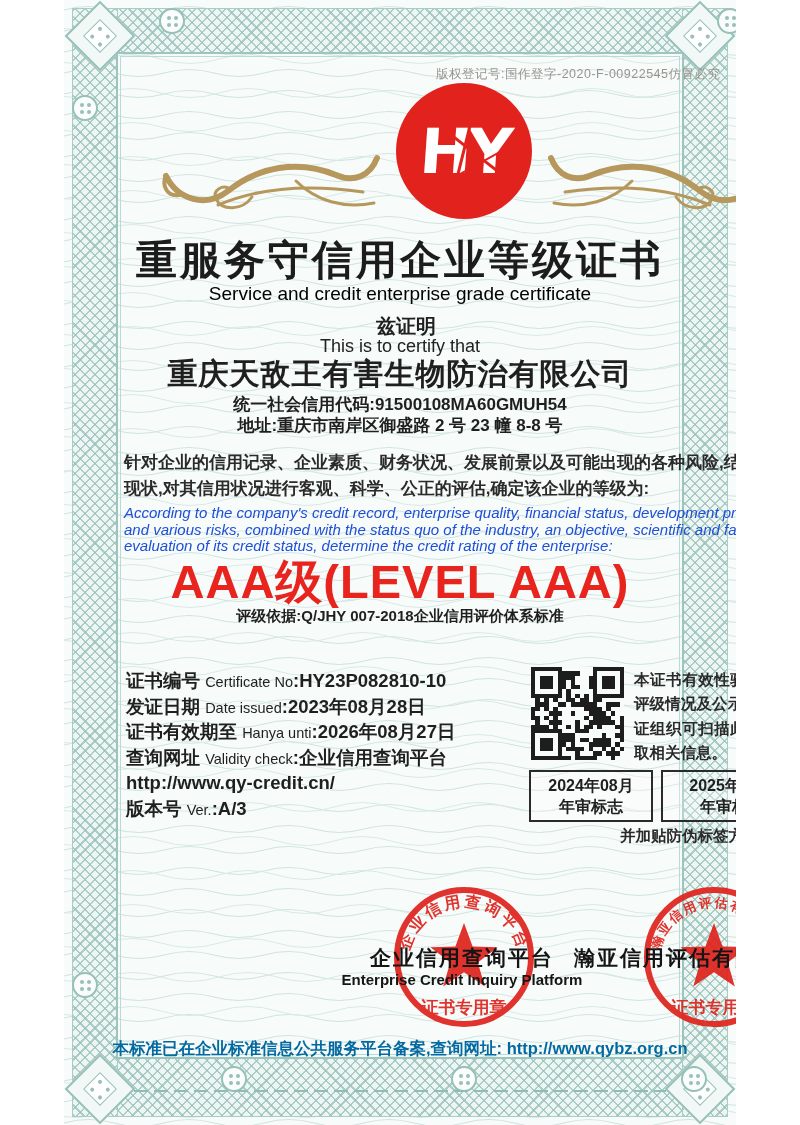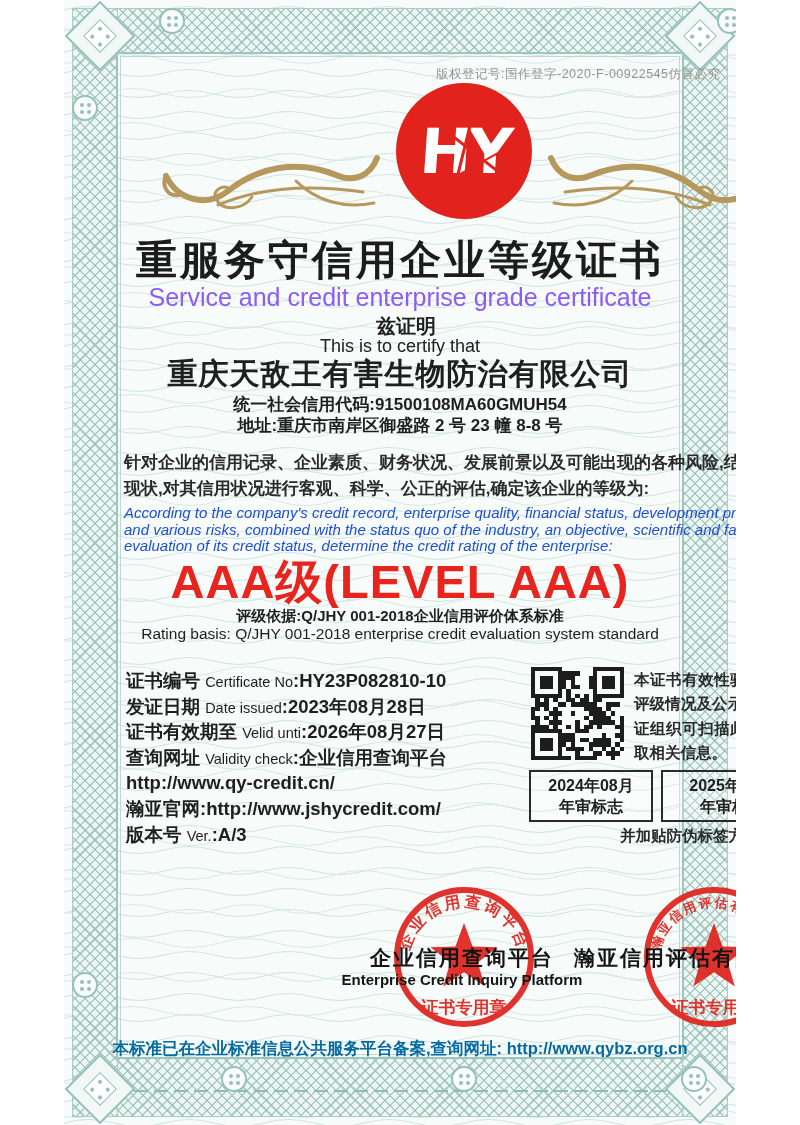--- a/index.html
+++ b/index.html
@@ -44,21 +44,21 @@
   .crack{position:absolute;background:#e2231d;}
   .crack.c1{width:120px;height:3px;transform:rotate(38deg);left:10px;top:62px;}
   .crack.c2{width:110px;height:2px;transform:rotate(-29deg);left:20px;top:84px;}
   .crack.c3{width:3px;height:70px;transform:rotate(14deg);left:66px;top:34px;}
 
   .flourish{top:118px;width:235px;height:105px;}
   .flourish.left{left:92px;}
   .flourish.right{left:473px;transform:scaleX(-1);}
 
   .title-cn{top:233px;font-size:41px;font-weight:700;letter-spacing:3px;color:#1c1c1c;text-align:center;}
-  .title-en{top:283px;font-size:25px;font-weight:500;color:#8b5cf6;}
+  .title-en{top:283px;font-size:19px;font-weight:500;color:#000000;}
   .certify-cn{top:313px;font-size:20px;font-weight:600;margin-left:12px;}
   .certify-en{top:336px;font-size:18px;color:#222;}
   .company{top:354px;font-size:30px;font-weight:800;letter-spacing:1px;}
   .code-line{top:393px;font-size:17px;font-weight:600;}
   .addr-line{top:414px;font-size:17px;font-weight:600;}
 
   .eval-block{left:60px;top:450px;width:684px;}
   .eval-cn{margin:0;font-size:17px;line-height:26px;font-weight:600;color:#2a2a2a;}
   .eval-en{margin:3px 0 0 0;font-size:15px;line-height:16.5px;color:#1d4ed8;font-style:italic;}
 
@@ -250,30 +250,28 @@
     <div class="abs ctr company">重庆天敌王有害生物防治有限公司</div>
     <div class="abs ctr code-line">统一社会信用代码:91500108MA60GMUH54</div>
     <div class="abs ctr addr-line">地址:重庆市南岸区御盛路 2 号 23 幢 8-8 号</div>
 
     <div class="abs eval-block">
       <p class="eval-cn">针对企业的信用记录、企业素质、财务状况、发展前景以及可能出现的各种风险,结合产业现状,对其信用状况进行客观、科学、公正的评估,确定该企业的等级为:</p>
       <p class="eval-en">According to the company's credit record, enterprise quality, financial status, development prospects and various risks, combined with the status quo of the industry, an objective, scientific and fair evaluation of its credit status, determine the credit rating of the enterprise:</p>
     </div>
 
     <div class="abs ctr level">AAA级(LEVEL AAA)</div>
-    <div class="abs ctr basis-cn">评级依据:Q/JHY 001-2018企业信用评价体系标准</div>
-    <div class="abs ctr basis-en">Rating basis: Q/JHY 001-2018 enterprise credit evaluation system standard</div>
+    <div class="abs ctr basis-cn">评级依据:Q/JHY 007-2018企业信用评价体系标准</div>
 
     <div class="abs details">
       <div class="d-row"><span class="d-cn">证书编号 </span><span class="d-en">Certificate No</span><span class="d-val">:HY23P082810-10</span></div>
       <div class="d-row"><span class="d-cn">发证日期 </span><span class="d-en">Date issued</span><span class="d-val">:2023年08月28日</span></div>
-      <div class="d-row"><span class="d-cn">证书有效期至 </span><span class="d-en">Velid unti</span><span class="d-val">:2026年08月27日</span></div>
+      <div class="d-row"><span class="d-cn">证书有效期至 </span><span class="d-en">Hanya unti</span><span class="d-val">:2026年08月27日</span></div>
       <div class="d-row"><span class="d-cn">查询网址 </span><span class="d-en">Validity check</span><span class="d-val">:企业信用查询平台</span></div>
       <div class="d-row"><span class="d-val">http://www.qy-credit.cn/</span></div>
-      <div class="d-row"><span class="d-cn">瀚亚官网</span><span class="d-val">:http://www.jshycredit.com/</span></div>
       <div class="d-row"><span class="d-cn">版本号 </span><span class="d-en">Ver.</span><span class="d-val">:A/3</span></div>
     </div>
 
     <div class="abs qr" id="qr">
         <i class="on"></i>
         <i class="on"></i>
         <i class="on"></i>
         <i class="on"></i>
         <i class="on"></i>
         <i class="on"></i>

